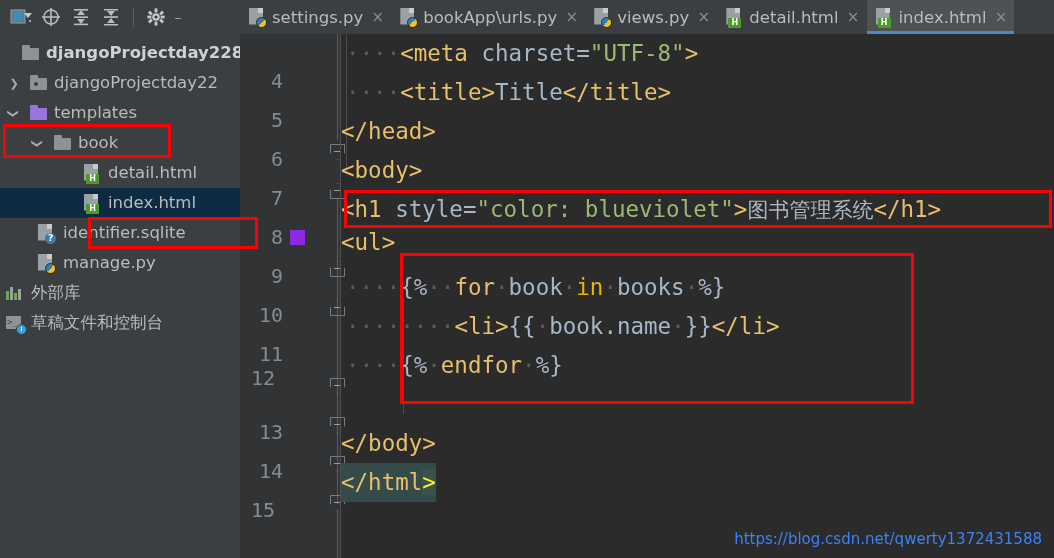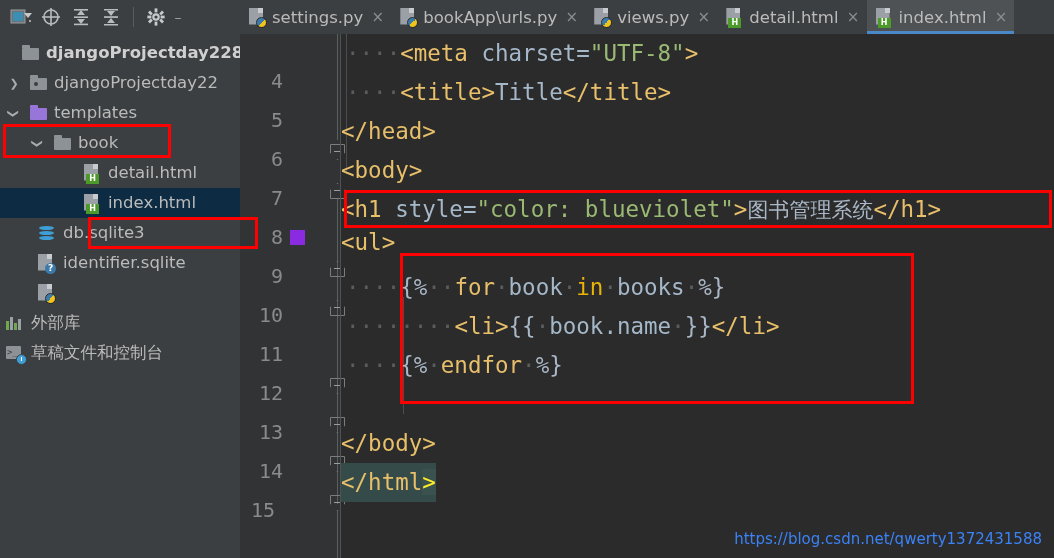--- a/index.html
+++ b/index.html
@@ -428,46 +428,37 @@
 
     <div class="tree-row selected" style="padding-left:84px;">
       <span class="ic" style="margin-right:7px;">
         <span class="ic-page"></span>
           <span class="ic-fold"></span>
           <span class="ic-h-badge">H</span>
       </span>
       <span class="tree-label">index.html</span>
     </div>
 
-    <div class="tree-row" style="padding-left:38px;">
-      <span class="tree-icon">
-        <span class="db-icon">
-          <span style="top:0;"></span>
-            <span style="top:5px;"></span>
-            <span style="top:10px;"></span>
-        </span>
-      </span>
-      <span class="tree-label">db.sqlite3</span>
-    </div>
 
     <div class="tree-row" style="padding-left:38px;">
       <span class="ic" style="margin-right:8px;">
         <span class="ic-page"></span>
           <span class="ic-fold"></span>
           <span class="ic-q-badge">?</span>
       </span>
       <span class="tree-label">identifier.sqlite</span>
     </div>
 
     <div class="tree-row" style="padding-left:38px;">
       <span class="ic" style="margin-right:8px;">
         <span class="ic-page"></span>
           <span class="ic-fold"></span>
           <span class="ic-py-badge"></span>
       </span>
+      <span class="tree-label">manage.py</span>
     </div>
 
     <div class="tree-row" style="padding-left:6px;">
       <span class="tree-icon">
         <span class="lib-icon">
           <b style="height:9px;background:#6fa84f;"></b>
           <b style="height:13px;background:#9aa0a6;"></b>
           <b style="height:7px;background:#6fa84f;"></b>
           <b style="height:11px;background:#9aa0a6;"></b>
         </span>
@@ -489,21 +480,21 @@
 
     <div id="gutter">
       <div class="ln" style="top:28px;">4</div>
       <div class="ln" style="top:67px;">5</div>
       <div class="ln" style="top:106px;">6</div>
       <div class="ln" style="top:145px;">7</div>
       <div class="ln" style="top:184px;">8</div>
       <div class="ln" style="top:223px;">9</div>
       <div class="ln" style="top:262px;">10</div>
       <div class="ln" style="top:301px;">11</div>
-      <div class="ln" style="top:340px;">12</div>
+      <div class="ln" style="top:325px;text-align:center;">12</div>
       <div class="ln" style="top:379px;">13</div>
       <div class="ln" style="top:418px;">14</div>
       <div class="ln" style="top:457px;text-align:center;">15</div>
 
       <div class="swatch" style="top:196px;"></div>
 
       <div class="foldline" style="top:0px;height:106px;"></div>
       <div class="fold closing" style="top:110px;"></div>
       <div class="fold opening" style="top:149px;"></div>
       <div class="foldline" style="top:165px;height:305px;"></div>

